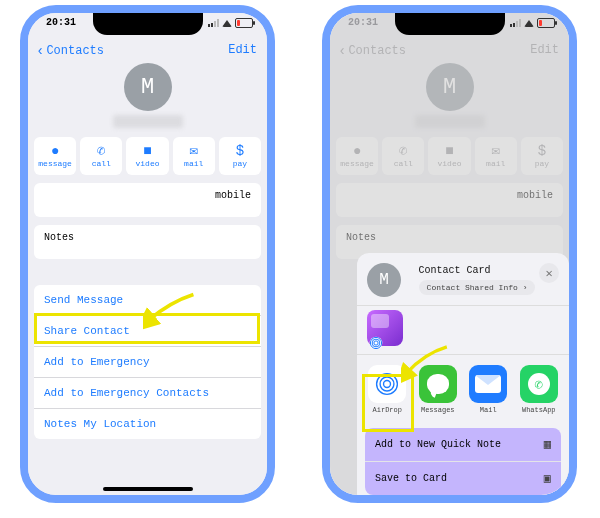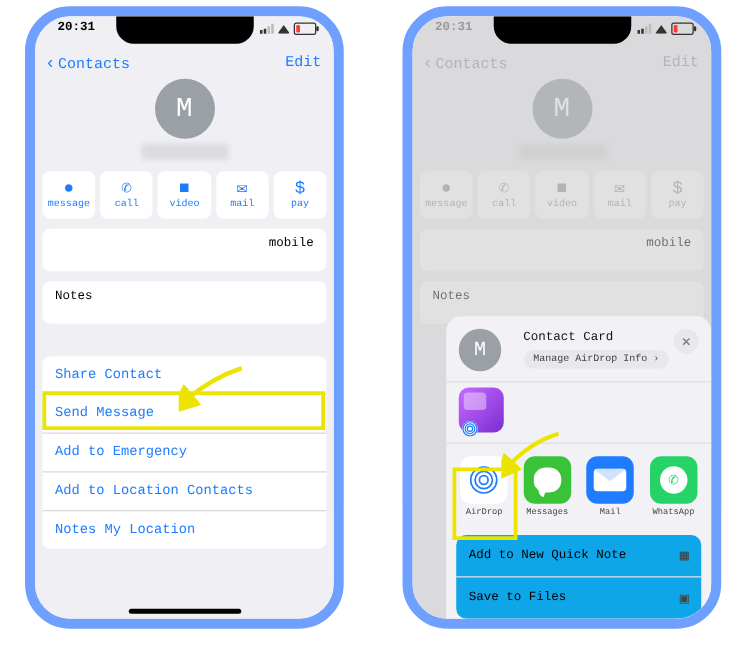--- a/index.html
+++ b/index.html
@@ -58,21 +58,21 @@
   .tile.airdrop{background:#fff;}
   .tile.msg{background:#3ac339;}
   .tile.mail{background:#1f7cff;}
   .tile.wa{background:#25d366;}
   .bubble{width:22px;height:20px;background:#fff;border-radius:10px/9px;position:relative;}
   .bubble::after{content:"";position:absolute;left:3px;bottom:-3px;width:6px;height:6px;background:#fff;border-bottom-left-radius:6px;transform:rotate(20deg);}
   .envelope{width:26px;height:18px;background:#fff;border-radius:3px;position:relative;overflow:hidden;}
   .envelope::after{content:"";position:absolute;left:0;top:0;width:0;height:0;border-left:13px solid transparent;border-right:13px solid transparent;border-top:10px solid #cfe2ff;}
   .wa-phone{width:22px;height:22px;border-radius:50%;background:#fff;position:relative;}
   .wa-phone::after{content:"✆";position:absolute;inset:0;display:flex;align-items:center;justify-content:center;color:#25d366;font-size:14px;}
-  .sheet-list{margin:4px 8px 0 8px;background:#0ea5e9;border-radius:8px;}
+  .sheet-list{margin:4px 8px 0 8px;background:#c4b5fd;border-radius:8px;}
   .sheet-list .sitem{padding:9px 10px;font-size:10px;color:#000;border-bottom:0.5px solid #e4e4e8;display:flex;justify-content:space-between;align-items:center;}
   .sheet-list .sitem:last-child{border-bottom:none;}
   .ri{font-size:12px;color:#444;}
   .hl-airdrop{position:absolute;border:3px solid #ece400;width:46px;height:52px;left:5px;top:121px;pointer-events:none;}
   .arrow2{position:absolute;left:44px;top:90px;width:50px;height:42px;pointer-events:none;}
   .muted{color:#9a9a9e !important;}
 </style>
 </head>
 <body>
 <div class="stage">
@@ -124,24 +124,24 @@
       <div class="act">
         <span class="ico">$</span>
         <span>pay</span>
       </div>
     </div>
 
     <div class="row mobile-row">mobile</div>
     <div class="row notes-row">Notes</div>
 
     <div class="list">
+      <div class="item">Send Message</div>
       <div class="item">Share Contact</div>
-      <div class="item">Send Message</div>
       <div class="item">Add to Emergency</div>
-      <div class="item">Add to Location Contacts</div>
+      <div class="item">Add to Emergency Contacts</div>
       <div class="item">Notes My Location</div>
     </div>
 
     <div class="highlight-share"></div>
     <svg class="arrow1" viewBox="0 0 60 40">
       <defs>
             <marker id="ah1" markerWidth="8" markerHeight="8" refX="2" refY="3" orient="auto">
               <path d="M0,0 L0,6 L7,3 z" fill="#ece400"></path>
             </marker>
           </defs>
@@ -207,21 +207,21 @@
     <div class="row notes-row">Notes</div>
 
     <div class="shade"></div>
 
     <div class="sheet">
       <div class="sheet-head">
         <span class="sheet-avatar">M</span>
         <span class="sheet-title">
           <span>Contact Card</span><br>
           <span class="pill">
-            <span>Manage AirDrop Info</span>
+            <span>Contact Shared Info</span>
             <span>›</span>
           </span>
         </span>
         <span class="sheet-close">✕</span>
       </div>
 
       <div class="nearby">
         <div class="nb-icon">
           <svg class="nb-sub" viewBox="0 0 20 20">
                 <circle cx="10" cy="10" r="9" fill="#fff"></circle>
@@ -262,21 +262,21 @@
           <span class="albl">WhatsApp</span>
         </div>
       </div>
 
       <div class="sheet-list">
         <div class="sitem">
           <span>Add to New Quick Note</span>
           <span class="ri">▦</span>
         </div>
         <div class="sitem">
-          <span>Save to Files</span>
+          <span>Save to Card</span>
           <span class="ri">▣</span>
         </div>
       </div>
 
       <div class="hl-airdrop"></div>
       <svg class="arrow2" viewBox="0 0 60 45">
         <defs>
               <marker id="ah2" markerWidth="8" markerHeight="8" refX="2" refY="3" orient="auto">
                 <path d="M0,0 L0,6 L7,3 z" fill="#ece400"></path>
               </marker>

